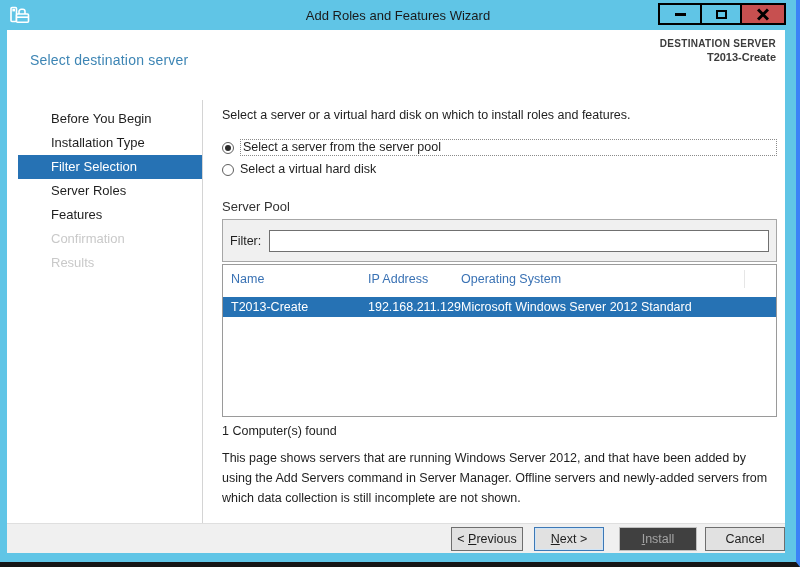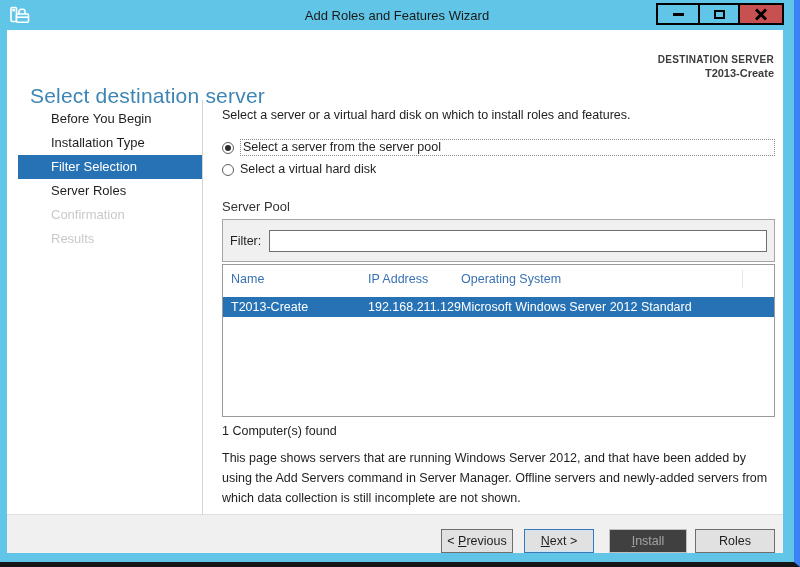--- a/index.html
+++ b/index.html
@@ -1,21 +1,21 @@
 <!DOCTYPE html>
 <html><head>
 <meta charset="utf-8">
 <style>
   * { margin:0; padding:0; box-sizing:border-box; }
   html,body { width:800px; height:567px; overflow:hidden;
     font-family:"Liberation Sans","DejaVu Sans",sans-serif; }
   .window{
     position:relative; width:800px; height:567px;
     background:#60c5e6;
-    border-right:6px solid #3b82f6; border-bottom:5px solid #161616;
+    border-right:4px solid #3b82f6; border-bottom:5px solid #161616;
   }
   
   .titlebar{ height:30px; display:flex; align-items:center; position:relative; }
   .app-icon{ margin-left:9px; width:22px; height:20px; flex:0 0 auto; }
   .tb-title{ position:absolute; left:0; right:0; text-align:center;
     font-size:13px; color:#1a1a1a; }
   .tb-controls{ position:absolute; right:10px; top:3px; display:flex;
     border:2px solid #000; height:22px; }
   .tb-btn{ width:40px; height:100%; display:flex; align-items:center; justify-content:center;
     border-left:2px solid #000; cursor:pointer; }
@@ -25,23 +25,23 @@
   .glyph-max{ width:11px; height:9px; border:2px solid #000; background:transparent; }
   .glyph-close{ position:relative; width:12px; height:12px; }
   .glyph-close::before,.glyph-close::after{
     content:""; position:absolute; left:-1px; top:5px; width:14px; height:3px; background:#000; }
   .glyph-close::before{ transform:rotate(45deg); }
   .glyph-close::after{ transform:rotate(-45deg); }
   
   .body{ position:absolute; top:30px; left:7px; right:11px; bottom:9px;
     background:#ffffff; display:flex; flex-direction:column; }
   .page-header{ height:70px; position:relative; flex:0 0 auto; }
-  .page-title{ position:absolute; left:23px; top:22px; font-size:21px;
-    font-weight:300; color:#3d85b4; letter-spacing:.2px;margin-top:32px; }
-  .dest{ position:absolute; right:9px; top:24px; text-align:right; color:#3c3c3c; }
+  .page-title{ position:absolute; left:23px; top:22px; font-size:14px;
+    font-weight:300; color:#3d85b4; letter-spacing:.2px; }
+  .dest{ position:absolute; right:9px; top:8px; text-align:right; color:#3c3c3c; }
   .dest-label{ font-size:10px; font-weight:700; letter-spacing:.3px; }
   .dest-server{ font-size:11px; font-weight:700; margin-top:2px; }
   .main{ flex:1 1 auto; display:flex; min-height:0; }
   
   .sidebar{ width:195px; flex:0 0 auto; padding-top:7px; }
   .side-item{ height:24px; line-height:24px; font-size:13px; color:#1e1e1e;
     padding-left:33px; margin-left:11px; cursor:pointer; white-space:nowrap; }
   .side-item.active{ background:#2672b4; color:#ffffff; }
   .side-item.disabled{ color:#c9c9c9; cursor:default; }
   .vdivider{ width:1px; background:#d4d4d4; flex:0 0 auto; }
@@ -71,22 +71,22 @@
   .srv-header .col{ font-size:12.5px; color:#3a72b4; cursor:pointer; }
   .srv-header .col.spacer{ border-left:1px solid #e6e6e6; height:18px; cursor:default; }
   .srv-body{ flex:1 1 auto; padding-top:4px; }
   .srv-row{ display:grid; grid-template-columns:137px 93px 1fr;
     padding-left:8px; height:20px; align-items:center; cursor:pointer; }
   .srv-row.selected{ background:#2672b4; color:#ffffff; }
   .srv-row .cell{ font-size:12.5px; white-space:nowrap; overflow:hidden; }
   .result-count{ margin-top:7px; font-size:12.5px; color:#1e1e1e; }
   .note{ margin-top:10px; font-size:12.5px; color:#1e1e1e; line-height:20px; max-width:557px; }
   
-  .footer{ flex:0 0 auto; height:39px; background:#f0f0f0; border-top:1px solid #dfdfdf;
-    display:flex; align-items:flex-end; justify-content:flex-end; padding-right:8px; }
+  .footer{ flex:0 0 auto; height:30px; background:#f0f0f0; border-top:1px solid #dfdfdf;
+    display:flex; align-items:center; justify-content:flex-end; }
   .btn{ height:24px; font-size:12.5px; font-family:inherit; color:#1e1e1e;
     background:#e1e1e1; border:1px solid #6e6e6e; cursor:pointer; padding:0 4px; }
   .btn .ak{ text-decoration:underline; }
   .btn-previous{ width:72px; margin-right:11px; }
   .btn-next{ width:70px; border:1px solid #3d78b5; box-shadow:inset 0 0 0 1px #cfe4f7;
     margin-right:15px; }
   .btn-install{ width:78px; margin-right:8px; background:#404040;
     border:1px solid #bfbfbf; color:#a3a3a3; cursor:default; }
   .btn-cancel{ width:80px; }
 </style>
@@ -127,20 +127,21 @@
       </div>
     </div>
 
     <div class="main">
 
       <div class="sidebar">
         <div class="side-item">Before You Begin</div>
         <div class="side-item">Installation Type</div>
         <div class="side-item active">Filter Selection</div>
         <div class="side-item">Server Roles</div>
+        <div class="side-item">Features</div>
         <div class="side-item disabled">Confirmation</div>
         <div class="side-item disabled">Results</div>
       </div>
 
       <div class="vdivider"></div>
 
       <div class="content">
         <div class="intro">Select a server or a virtual hard disk on which to install roles and features.</div>
 
         <div class="radios">
@@ -180,17 +181,17 @@
         <div class="result-count">1 Computer(s) found</div>
 
         <div class="note">This page shows servers that are running Windows Server 2012, and that have been added by using the Add Servers command in Server Manager. Offline servers and newly-added servers from which data collection is still incomplete are not shown.</div>
       </div>
     </div>
 
     <div class="footer">
       <button class="btn btn-previous"><span>&lt; </span><span class="ak">P</span><span>revious</span></button>
       <button class="btn btn-next"><span></span><span class="ak">N</span><span>ext &gt;</span></button>
       <button class="btn btn-install" disabled=""><span></span><span class="ak">I</span><span>nstall</span></button>
-      <button class="btn btn-cancel"><span></span><span class="ak"></span><span>Roles</span></button>
+      <button class="btn btn-cancel"><span></span><span class="ak"></span><span>Cancel</span></button>
     </div>
 
   </div>
 </div>
 
 </body></html>

